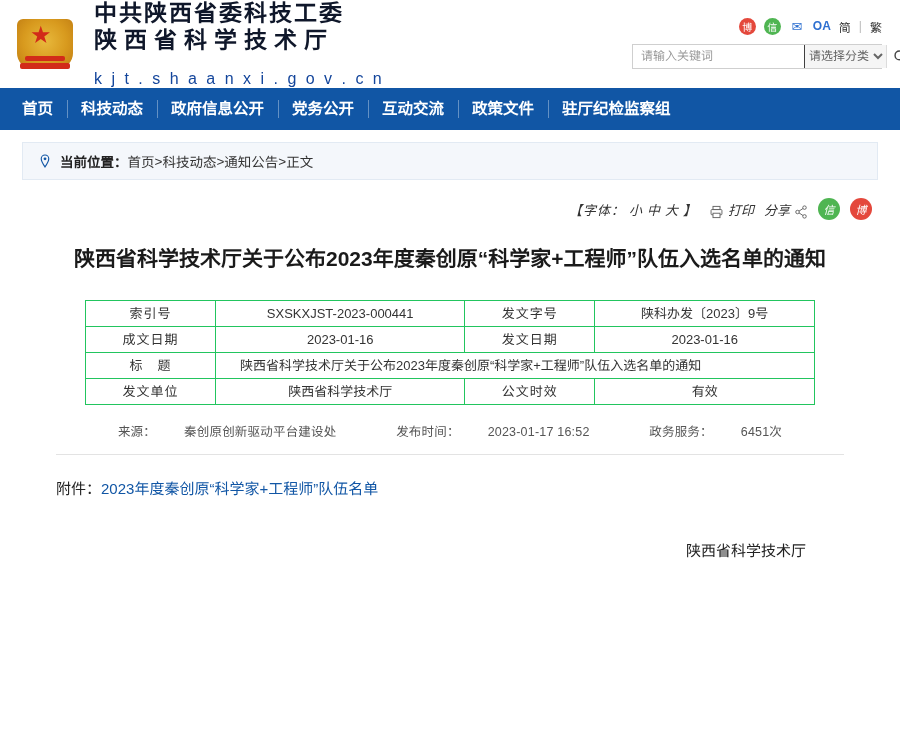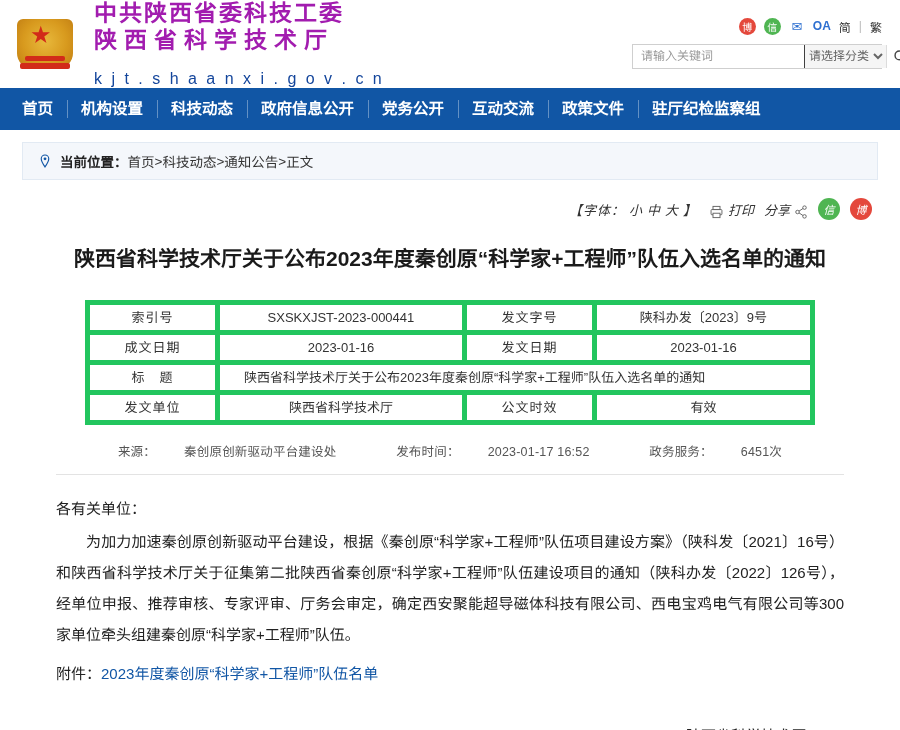--- a/index.html
+++ b/index.html
@@ -40,21 +40,21 @@
   .emblem .bar {
     position: absolute; left: 6px; bottom: 6px; width: 50px; height: 6px;
     background: #d22b19; border-radius: 2px;
   }
   .emblem .bar2 {
     position: absolute; left: 11px; bottom: 14px; width: 40px; height: 5px;
     background: #d22b19; border-radius: 2px;
   }
   .title-block { padding-left: 10px; }
   .title-line1, .title-line2 {
-    color: #a21caf;
+    color: #0f172a;
     font-weight: bold;
     font-size: 23px;
     letter-spacing: 2px;
     line-height: 27px;
     white-space: nowrap;
     font-family: Liberation Serif, serif;
   }
   .title-line2 { letter-spacing: 7px; }
   .title-url {
     margin-top: 16px;
@@ -186,21 +186,21 @@
 
   
   .info-table {
     width: 730px;
     margin: 0 auto;
     border-collapse: collapse;
     font-size: 13px;
     color: #333;
   }
   .info-table td {
-    border: 5px solid #22c55e;
+    border: 1px solid #22c55e;
     height: 26px;
     padding: 3px 8px;
     text-align: center;
     line-height: 19px;
   }
   .info-table td.lbl { width: 130px; letter-spacing: 1px; }
   .info-table td.val-wide { text-align: left; padding-left: 24px; }
   .info-table td.val-l { text-align: center; }
 
   .meta-line {
@@ -272,21 +272,20 @@
             <circle cx="6.8" cy="6.8" r="4.6" fill="none" stroke="#444" stroke-width="1.5"></circle>
             <line x1="10.2" y1="10.2" x2="14.2" y2="14.2" stroke="#444" stroke-width="1.8"></line>
           </svg>
         </button>
       </div>
     </div>
   </div>
 
   <div class="nav">
     <div class="nav-item">首页</div>
-    <div class="nav-item">机构设置</div>
     <div class="nav-item">科技动态</div>
     <div class="nav-item">政府信息公开</div>
     <div class="nav-item">党务公开</div>
     <div class="nav-item">互动交流</div>
     <div class="nav-item">政策文件</div>
     <div class="nav-item">驻厅纪检监察组</div>
   </div>
 
   <div class="crumb-wrap">
     <div class="crumb">
@@ -365,24 +364,20 @@
     </table>
 
     <div class="meta-line">
       <span><span>来源：</span><span>秦创原创新驱动平台建设处</span></span>
       <span><span>发布时间：</span><span>2023-01-17 16:52</span></span>
       <span><span>政务服务：</span><span>6451次</span></span>
     </div>
 
     <div class="divider"></div>
 
-    <div class="body-text">
-      <p>各有关单位：</p>
-      <p class="indent">为加力加速秦创原创新驱动平台建设，根据《秦创原“科学家+工程师”队伍项目建设方案》（陕科发〔2021〕16号）和陕西省科学技术厅关于征集第二批陕西省秦创原“科学家+工程师”队伍建设项目的通知（陕科办发〔2022〕126号），经单位申报、推荐审核、专家评审、厅务会审定，确定西安聚能超导磁体科技有限公司、西电宝鸡电气有限公司等300家单位牵头组建秦创原“科学家+工程师”队伍。</p>
-    </div>
 
     <div class="attach">
       <span class="label">附件：</span><a href="#">2023年度秦创原“科学家+工程师”队伍名单</a>
     </div>
 
     <div class="signoff">
       <div>陕西省科学技术厅</div>
 
     </div>
 

